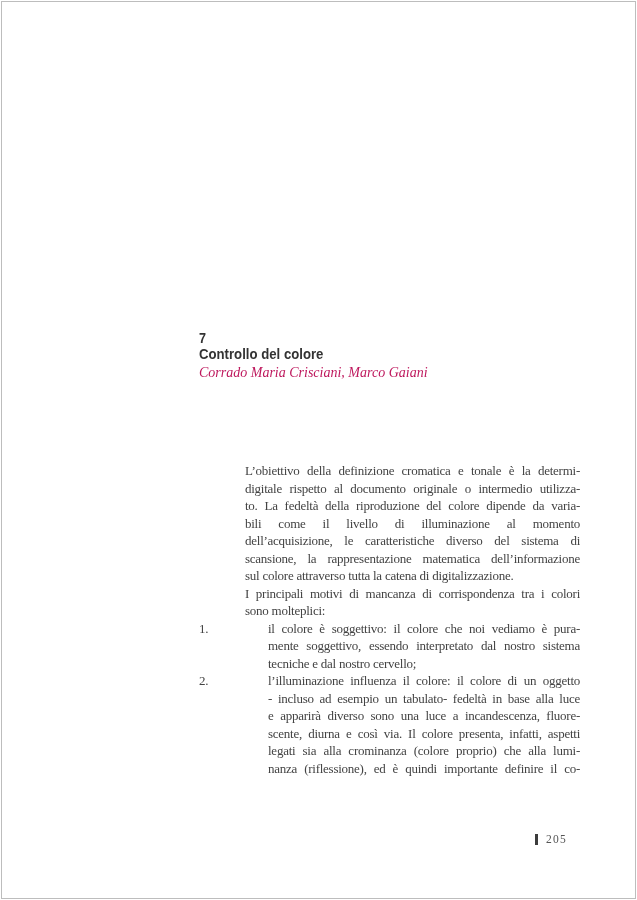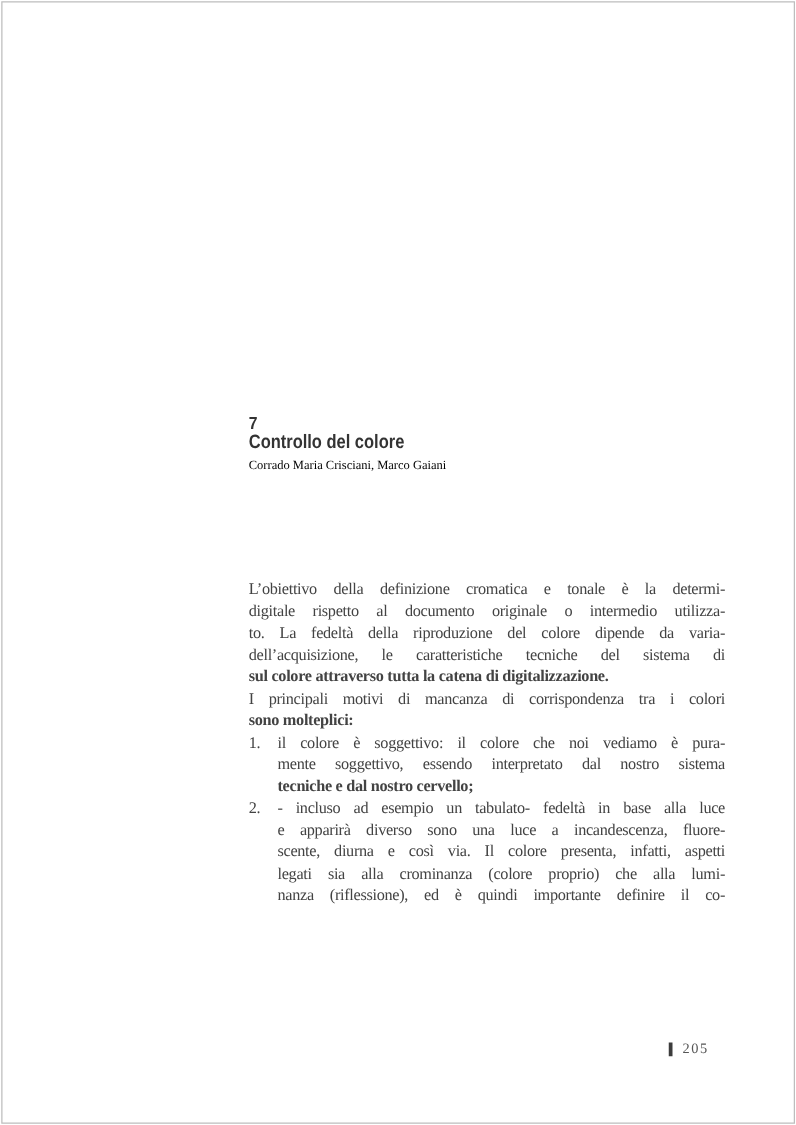--- a/index.html
+++ b/index.html
@@ -42,46 +42,47 @@
     color: #333333;
     transform: scaleX(0.85);
     transform-origin: left top;
     white-space: nowrap;
   }
   .chapter-authors {
     position: absolute;
     left: 197px;
     top: 362px;
     font-family: "Liberation Serif", serif;
-    font-size: 10px;
+    font-style: italic;
+    font-size: 14px;
     line-height: 18px;
-    color: #000000;
+    color: #be185d;
     white-space: nowrap;
   }
 
   
   .body-text {
     position: absolute;
     left: 197px;
     top: 460px;
     width: 381px;
     font-size: 13px;
     line-height: 17.5px;
     letter-spacing: -0.25px;
     color: #434343;
   }
   .line {
     text-align: justify;
     text-align-last: justify;
     height: 17.5px;
     overflow: hidden;
+    margin-left: 46px;
   }
   .line.last {
     text-align-last: left;
-    font-weight: bold;
   }
   .list-item {
     position: relative;
     padding-left: 23px;
   }
   .list-marker {
     position: absolute;
     left: 0;
     top: 0;
     width: 23px;
@@ -119,38 +120,41 @@
   <div class="chapter-title">Controllo del colore</div>
 
   <div class="chapter-authors">Corrado Maria Crisciani, Marco Gaiani</div>
 
   <div class="body-text">
 
     <div>
       <div class="line">L’obiettivo della definizione cromatica e tonale è la determi-</div>
       <div class="line">digitale rispetto al documento originale o intermedio utilizza-</div>
       <div class="line">to. La fedeltà della riproduzione del colore dipende da varia-</div>
-      <div class="line">dell’acquisizione, le caratteristiche tecniche del sistema di</div>
+      <div class="line">bili come il livello di illuminazione al momento</div>
+      <div class="line">dell’acquisizione, le caratteristiche diverso del sistema di</div>
+      <div class="line">scansione, la rappresentazione matematica dell’informazione</div>
       <div class="line last">sul colore attraverso tutta la catena di digitalizzazione.</div>
     </div>
 
     <div>
       <div class="line">I principali motivi di mancanza di corrispondenza tra i colori</div>
       <div class="line last">sono molteplici:</div>
     </div>
 
     <div class="list-item">
       <span class="list-marker">1.</span>
       <div class="line">il colore è soggettivo: il colore che noi vediamo è pura-</div>
       <div class="line">mente soggettivo, essendo interpretato dal nostro sistema</div>
       <div class="line last">tecniche e dal nostro cervello;</div>
     </div>
 
     <div class="list-item">
       <span class="list-marker">2.</span>
+      <div class="line">l’illuminazione influenza il colore: il colore di un oggetto</div>
       <div class="line">- incluso ad esempio un tabulato- fedeltà in base alla luce</div>
       <div class="line">e apparirà diverso sono una luce a incandescenza, fluore-</div>
       <div class="line">scente, diurna e così via. Il colore presenta, infatti, aspetti</div>
       <div class="line">legati sia alla crominanza (colore proprio) che alla lumi-</div>
       <div class="line">nanza (riflessione), ed è quindi importante definire il co-</div>
     </div>
 
   </div>
 
   <div class="page-footer">

